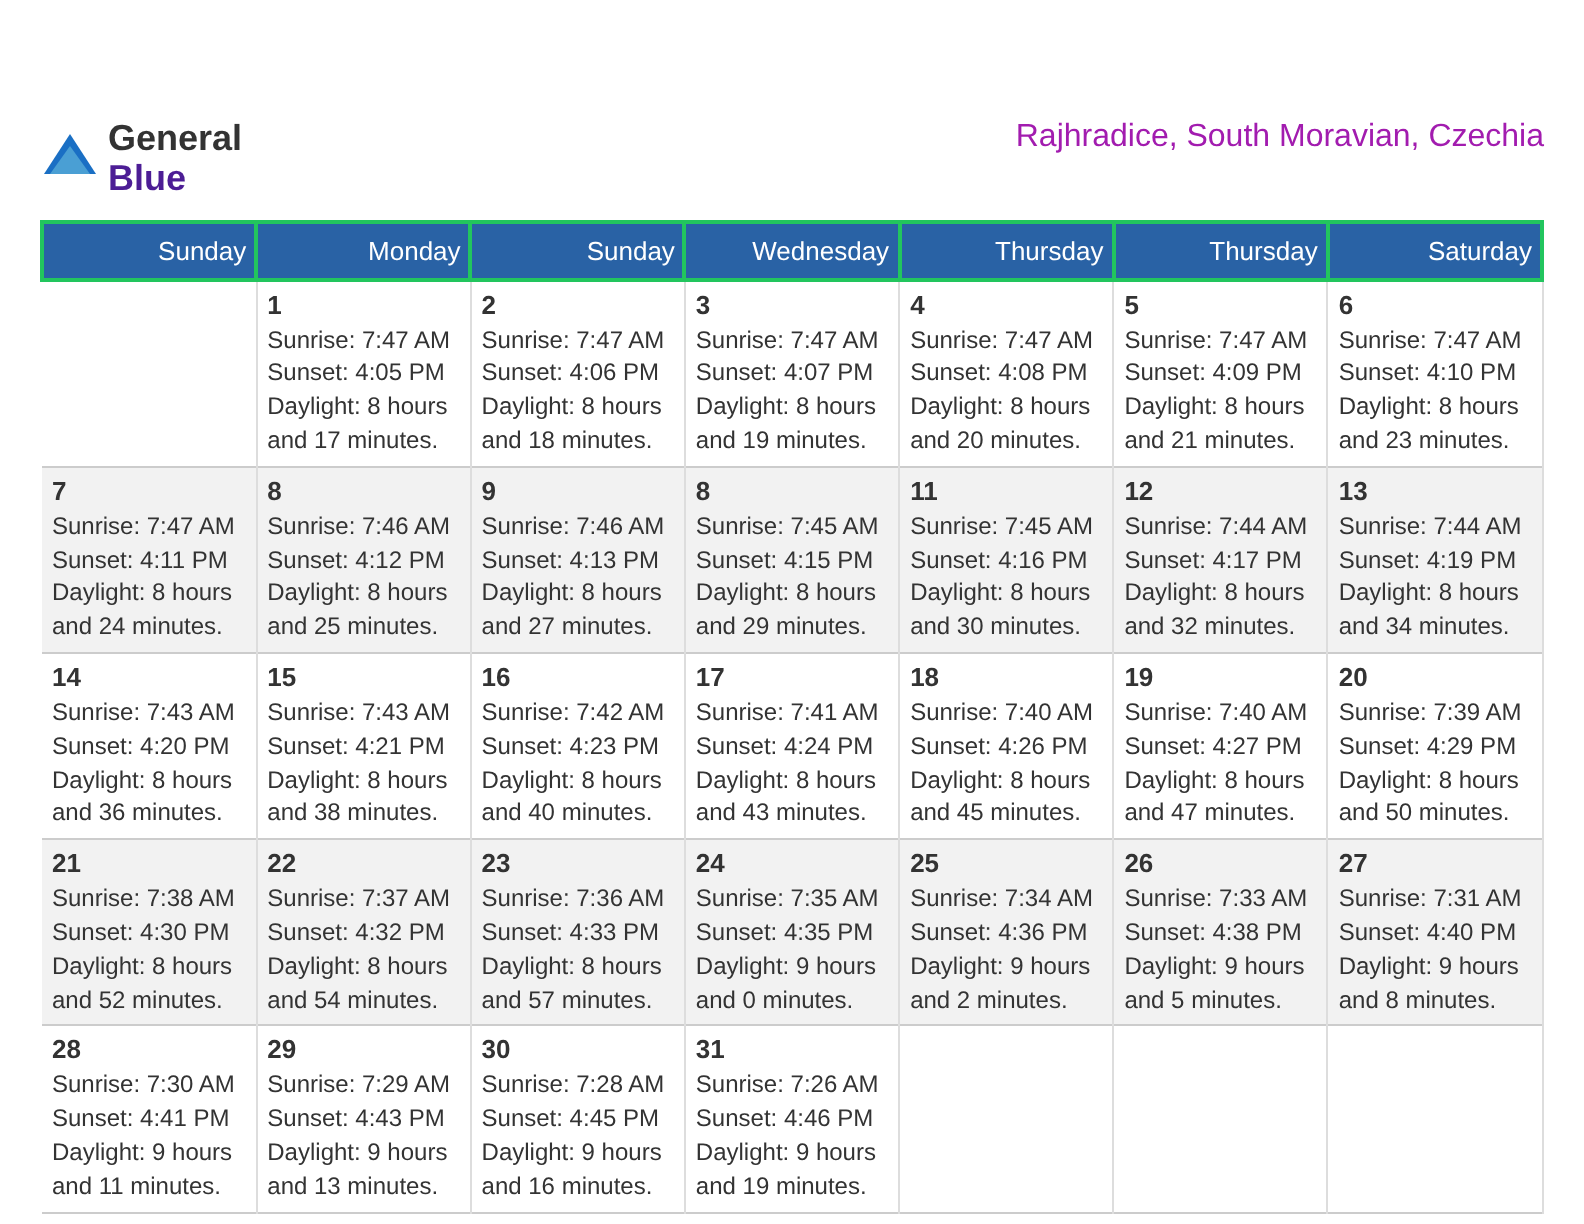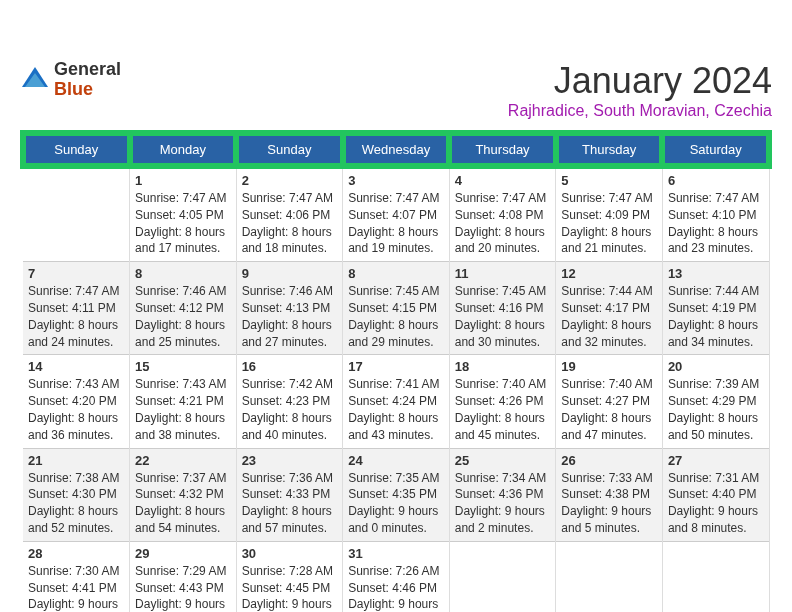--- a/index.html
+++ b/index.html
@@ -22,21 +22,21 @@
       align-items: center;
     }
     .logo-text {
       display: flex;
       flex-direction: column;
       font-size: 18px;
       font-weight: bold;
       line-height: 1.1;
     }
     .logo-general { color: #333; }
-    .logo-blue { color: #c2410c; }
+    .logo-blue { color: #4c1d95; }
     .logo-icon {
       width: 30px;
       height: 30px;
       margin-right: 4px;
     }
     .title-block {
       text-align: right;
     }
     .month-title {
       font-size: 36px;
@@ -49,24 +49,24 @@
     }
     table {
       width: 100%;
       border-collapse: collapse;
       font-size: 11px;
     }
     thead tr th {
       background-color: #2962a5;
       color: #fff;
       padding: 6px 4px;
-      text-align: center;
+      text-align: right;
       font-size: 13px;
       font-weight: normal;
-      border: 6px solid #22c55e;
+      border: 2px solid #22c55e;
     }
     tbody tr {
       border-bottom: 1px solid #ccc;
     }
     tbody tr:nth-child(odd) {
       background-color: #fff;
     }
     tbody tr:nth-child(even) {
       background-color: #f2f2f2;
     }
@@ -98,21 +98,20 @@
     <svg class="logo-icon" viewBox="0 0 30 30">
       <polygon points="15,2 28,22 2,22" fill="#1a6fc4"></polygon>
       <polygon points="15,8 25,22 5,22" fill="#4a9fd4"></polygon>
     </svg>
     <div class="logo-text">
       <span class="logo-general">General</span>
       <span class="logo-blue">Blue</span>
     </div>
   </div>
   <div class="title-block">
-    <div class="month-title">January 2024</div>
     <div class="location">Rajhradice, South Moravian, Czechia</div>
   </div>
 </div>
 
 <table>
   <thead>
     <tr>
     <th>Sunday</th>
         <th>Monday</th>
         <th>Sunday</th>

